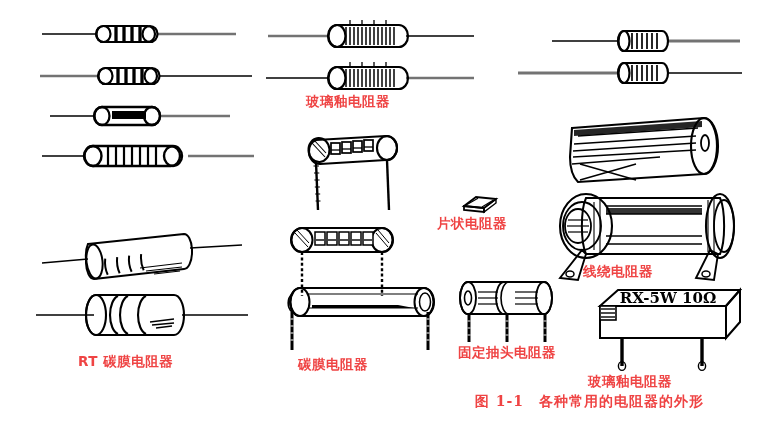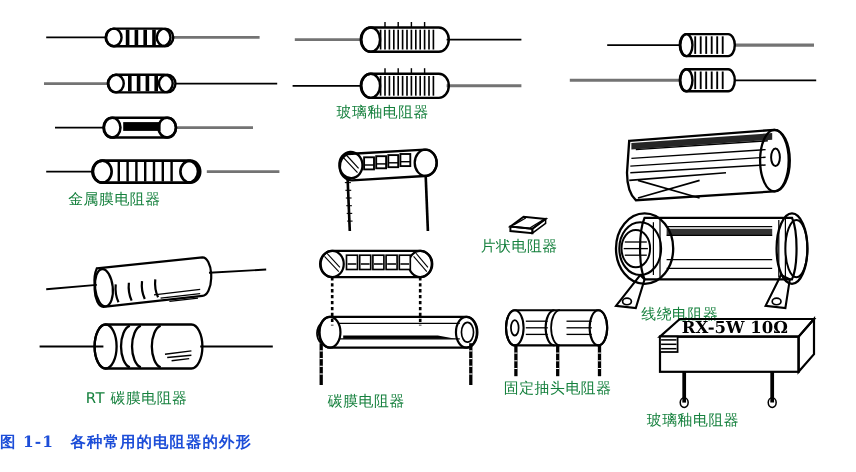--- a/index.html
+++ b/index.html
@@ -1,22 +1,22 @@
 <!DOCTYPE html>
 <html><head>
 <meta charset="utf-8">
 <style>
   html,body{margin:0;padding:0;background:#ffffff;}
   body{width:778px;height:429px;font-family:"DejaVu Sans","Liberation Sans",sans-serif;}
   #page{position:relative;width:778px;height:429px;overflow:hidden;background:#fff;}
   .fig{position:absolute;}
-  .lbl{position:absolute;color:#15803d;font-weight:normal;white-space:nowrap;
+  .lbl{position:absolute;color:#ef4444;font-weight:bold;white-space:nowrap;
        font-family:"DejaVu Sans","Liberation Sans",sans-serif;letter-spacing:0.5px;}
   .lbl-cn{font-size:13.5px;}
-  .caption{position:absolute;left:0;width:704px;text-align:left;color:#1d4ed8;
+  .caption{position:absolute;left:0;width:704px;text-align:right;color:#ef4444;
            font-size:14px;font-weight:bold;letter-spacing:1px;
            font-family:"DejaVu Serif","Liberation Serif",serif;}
   svg{display:block;overflow:visible;}
   .k{stroke:#000;fill:none;}
 </style>
 </head>
 <body>
 
 <div id="page">
 
@@ -71,21 +71,20 @@
             <line x1="76" y1="7" x2="76" y2="25"></line>
           <line x1="84" y1="7" x2="84" y2="25"></line>
             <line x1="92" y1="7" x2="92" y2="25"></line>
           <line x1="100" y1="7" x2="100" y2="25"></line>
             <line x1="108" y1="7" x2="108" y2="25"></line>
           <line x1="116" y1="7" x2="116" y2="25"></line>
         </g>
       </g>
     </svg>
   </div>
-  <div class="lbl lbl-cn" style="left:62px;top:172px;">金属膜电阻器</div>
 
   <div class="fig" style="left:24px;top:226px;">
     <svg width="230" height="120" viewBox="0 0 230 120">
 
       <g>
         <line class="k" x1="18" y1="37" x2="64" y2="33" stroke-width="1.7"></line>
         <line class="k" x1="166" y1="22" x2="218" y2="19" stroke-width="1.7"></line>
         <path class="k" d="M64 18 L160 8 a8 17 0 0 1 8 15 l0 4 a8 17 0 0 1 -8 16 L70 53 a8 17 0 0 1 -8 -16 l0 -4 a8 17 0 0 1 2 -15 z" fill="#fff" stroke-width="2"></path>
         <ellipse class="k" cx="70.5" cy="35.5" rx="8" ry="17" fill="#fff" stroke-width="2" transform="rotate(-6 70.5 35.5)"></ellipse>
         <g class="k" stroke-width="2" fill="none">
@@ -402,21 +401,21 @@
         </g>
         <path d="M58 24 L154 24 L154 30 L58 30 z" fill="#000" opacity=".8"></path>
 
         <path class="k" d="M34 66 L38 70 L30 96 L12 94 z" fill="#fff" stroke-width="1.9"></path>
         <ellipse class="k" cx="22" cy="90" rx="4" ry="3" fill="#fff" stroke-width="1.5"></ellipse>
         <path class="k" d="M162 66 L170 70 L166 96 L148 94 z" fill="#fff" stroke-width="1.9"></path>
         <ellipse class="k" cx="158" cy="90" rx="4" ry="3" fill="#fff" stroke-width="1.5"></ellipse>
       </g>
     </svg>
   </div>
-  <div class="lbl lbl-cn" style="left:583px;top:277px;">线绕电阻器</div>
+  <div class="lbl lbl-cn" style="left:583px;top:263px;">线绕电阻器</div>
 
   <div class="fig" style="left:592px;top:284px;">
     <svg width="180" height="90" viewBox="0 0 180 90">
       <defs>
         <pattern id="hatch" width="9" height="9" patternUnits="userSpaceOnUse" patternTransform="rotate(45)">
           <line x1="0" y1="0" x2="0" y2="9" stroke="#000" stroke-width="2.4"></line>
         </pattern>
       </defs>
 
       <path class="k" d="M8 22 L26 6 L148 6 L134 22 z" fill="#fff" stroke-width="2"></path>

